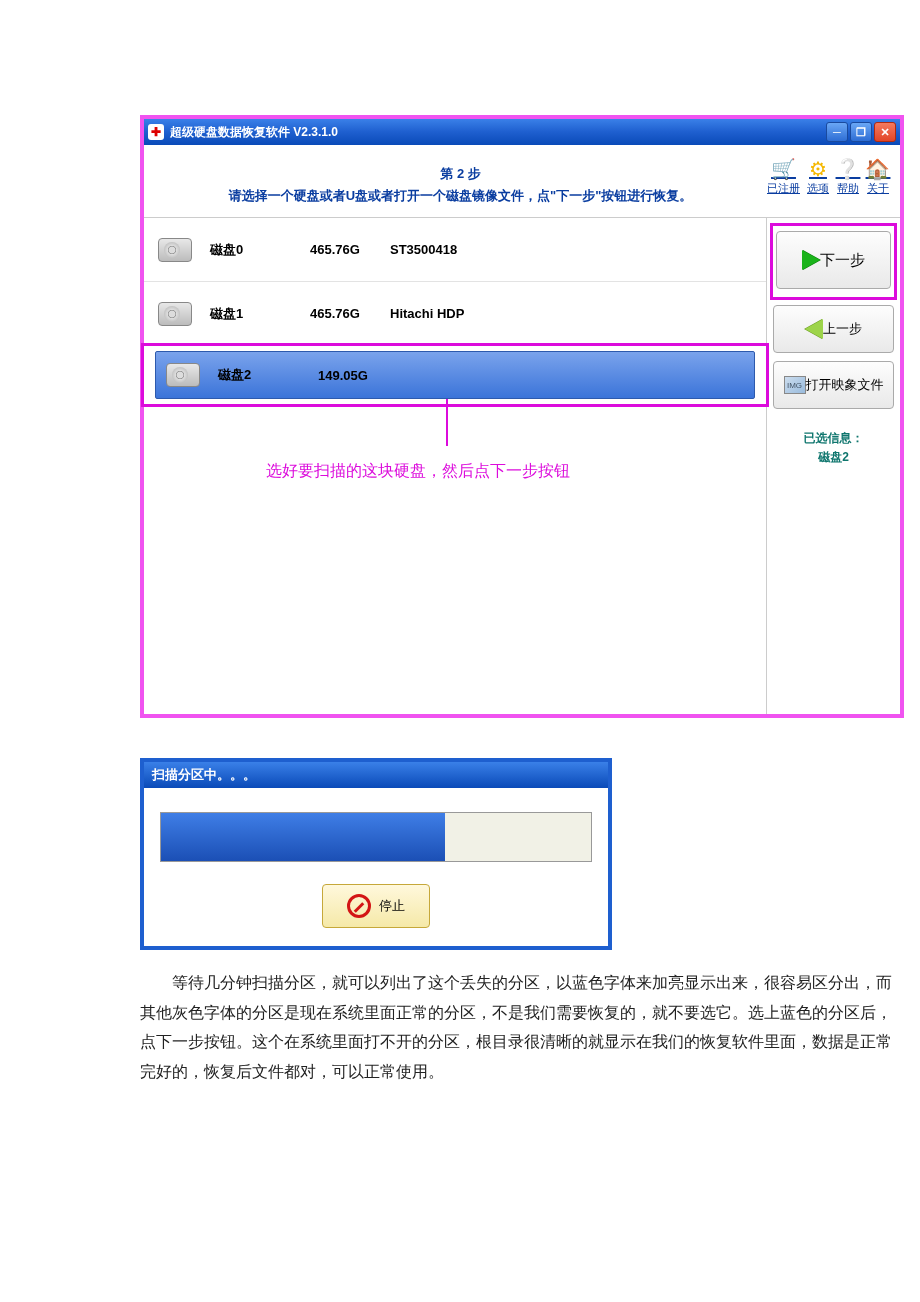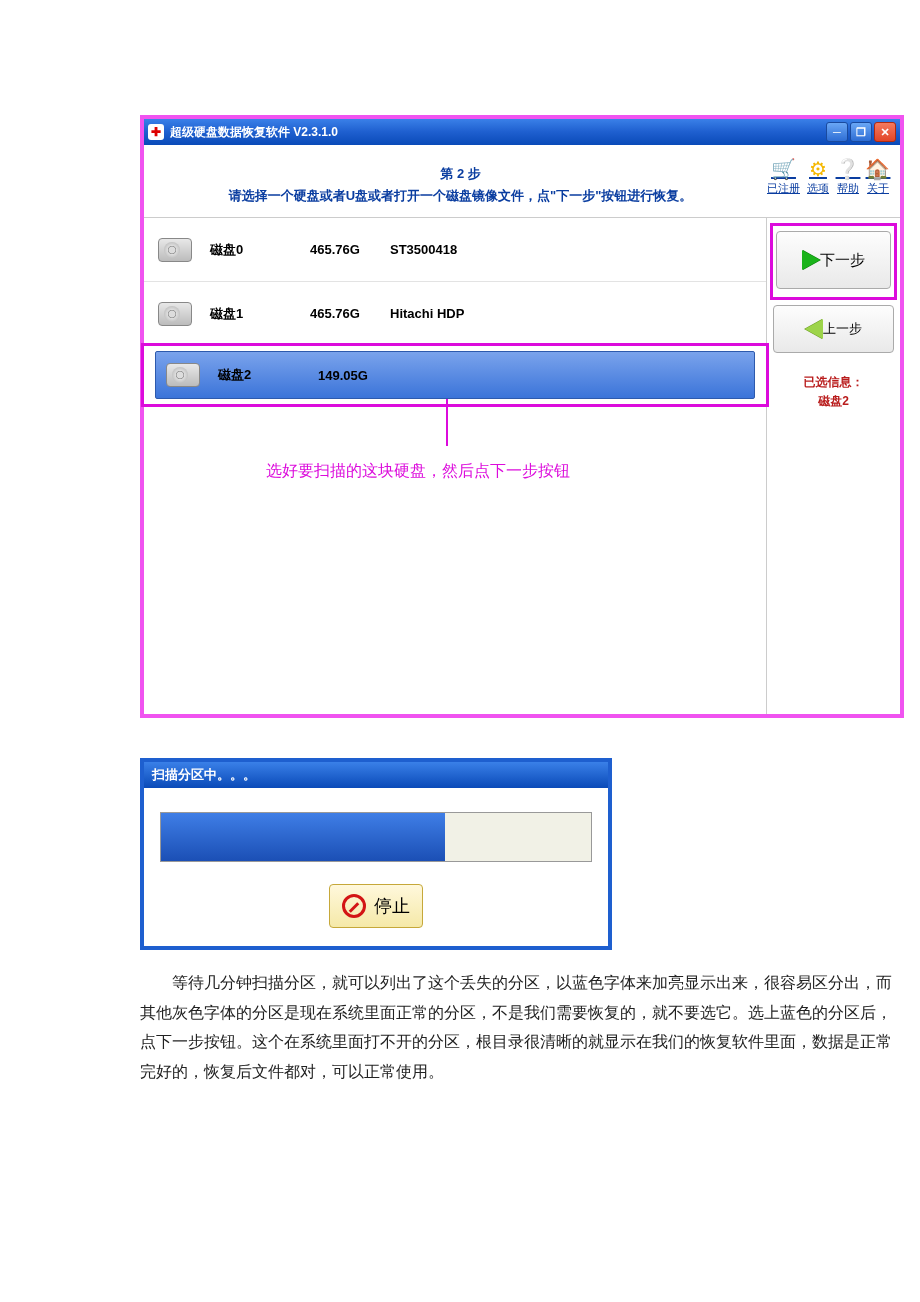--- a/index.html
+++ b/index.html
@@ -136,21 +136,21 @@
       background: linear-gradient(to bottom,#fdfdfd,#e9e9e9);
       border: 1px solid #aaa; border-radius: 4px;
       font-size: 13px; cursor:pointer;
     }
     .side-btn.primary { height: 58px; font-size: 15px; }
     .arrow { width:0; height:0; border-top:10px solid transparent; border-bottom:10px solid transparent; }
     .arrow.right { border-left:18px solid #1ab31a; filter:drop-shadow(1px 0 0 #0a7a0a); }
     .arrow.left { border-right:18px solid #9dd44a; filter:drop-shadow(-1px 0 0 #6a9a20); }
     .img-ico { width:22px; height:18px; border:1px solid #888; background:linear-gradient(135deg,#cde,#9bd); font-size:8px; display:flex;align-items:center;justify-content:center;color:#456;}
     
-    .info-block { text-align:center; color:#b91c1c; font-size:12px; font-weight:bold; margin-top:12px; line-height:1.6;}
+    .info-block { text-align:center; color:#0f766e; font-size:12px; font-weight:bold; margin-top:12px; line-height:1.6;}
     
     
     .progress-dialog {
       width: 472px;
       margin-top: 40px;
       border: 4px solid #1e5fcf;
       background:#fff;
     }
     .pd-title {
       height: 26px;
@@ -159,24 +159,24 @@
       display:flex; align-items:center; padding:0 8px;
     }
     .pd-body { padding: 24px 16px 18px; text-align:center; }
     .pd-msg { color:#0a3da0; font-weight:bold; font-size:13px; margin-bottom:18px; }
     .pd-bar { height:50px; border:1px solid #999; background:#f1f1e6; position:relative; }
     .pd-fill { position:absolute; left:0; top:0; bottom:0; width:66%;
       background:linear-gradient(to bottom,#3f7ee6,#1b4fb5); }
     .pd-stop {
       margin: 22px auto 0;
       display:flex; align-items:center; justify-content:center; gap:8px;
-      width:94px; height:44px;
+      width:108px; height:44px;
       border:1px solid #c6a83a; border-radius:4px;
       background:linear-gradient(to bottom,#fff8dc,#f5e9a8);
-      font-size:18px; cursor:pointer;
+      font-size:13px; cursor:pointer;
     }
     .stop-circle{ width:24px; height:24px; border-radius:50%; border:3px solid #d31515;
       position:relative;}
     .stop-circle::after{content:"";position:absolute;left:3px;top:9px;width:12px;height:3px;
       background:#d31515; transform:rotate(-45deg);}
     
     .body-text {
       width: 760px;
       margin-top: 18px;
       font-size: 16px;
@@ -259,20 +259,24 @@
           <div class="highlight-side">
             <div class="side-btn primary">
               <span class="arrow right"></span>
               <span>下一步</span>
             </div>
           </div>
           <div class="side-btn">
             <span class="arrow left"></span>
             <span>上一步</span>
           </div>
+          <div class="side-btn">
+            <span class="img-ico">IMG</span>
+            <span>打开映象文件</span>
+          </div>
           <div class="info-block">
             <div>已选信息：</div>
             <div>磁盘2</div>
           </div>
         </div>
       </div>
     </div>
   </div>
 
   <div class="progress-dialog">

